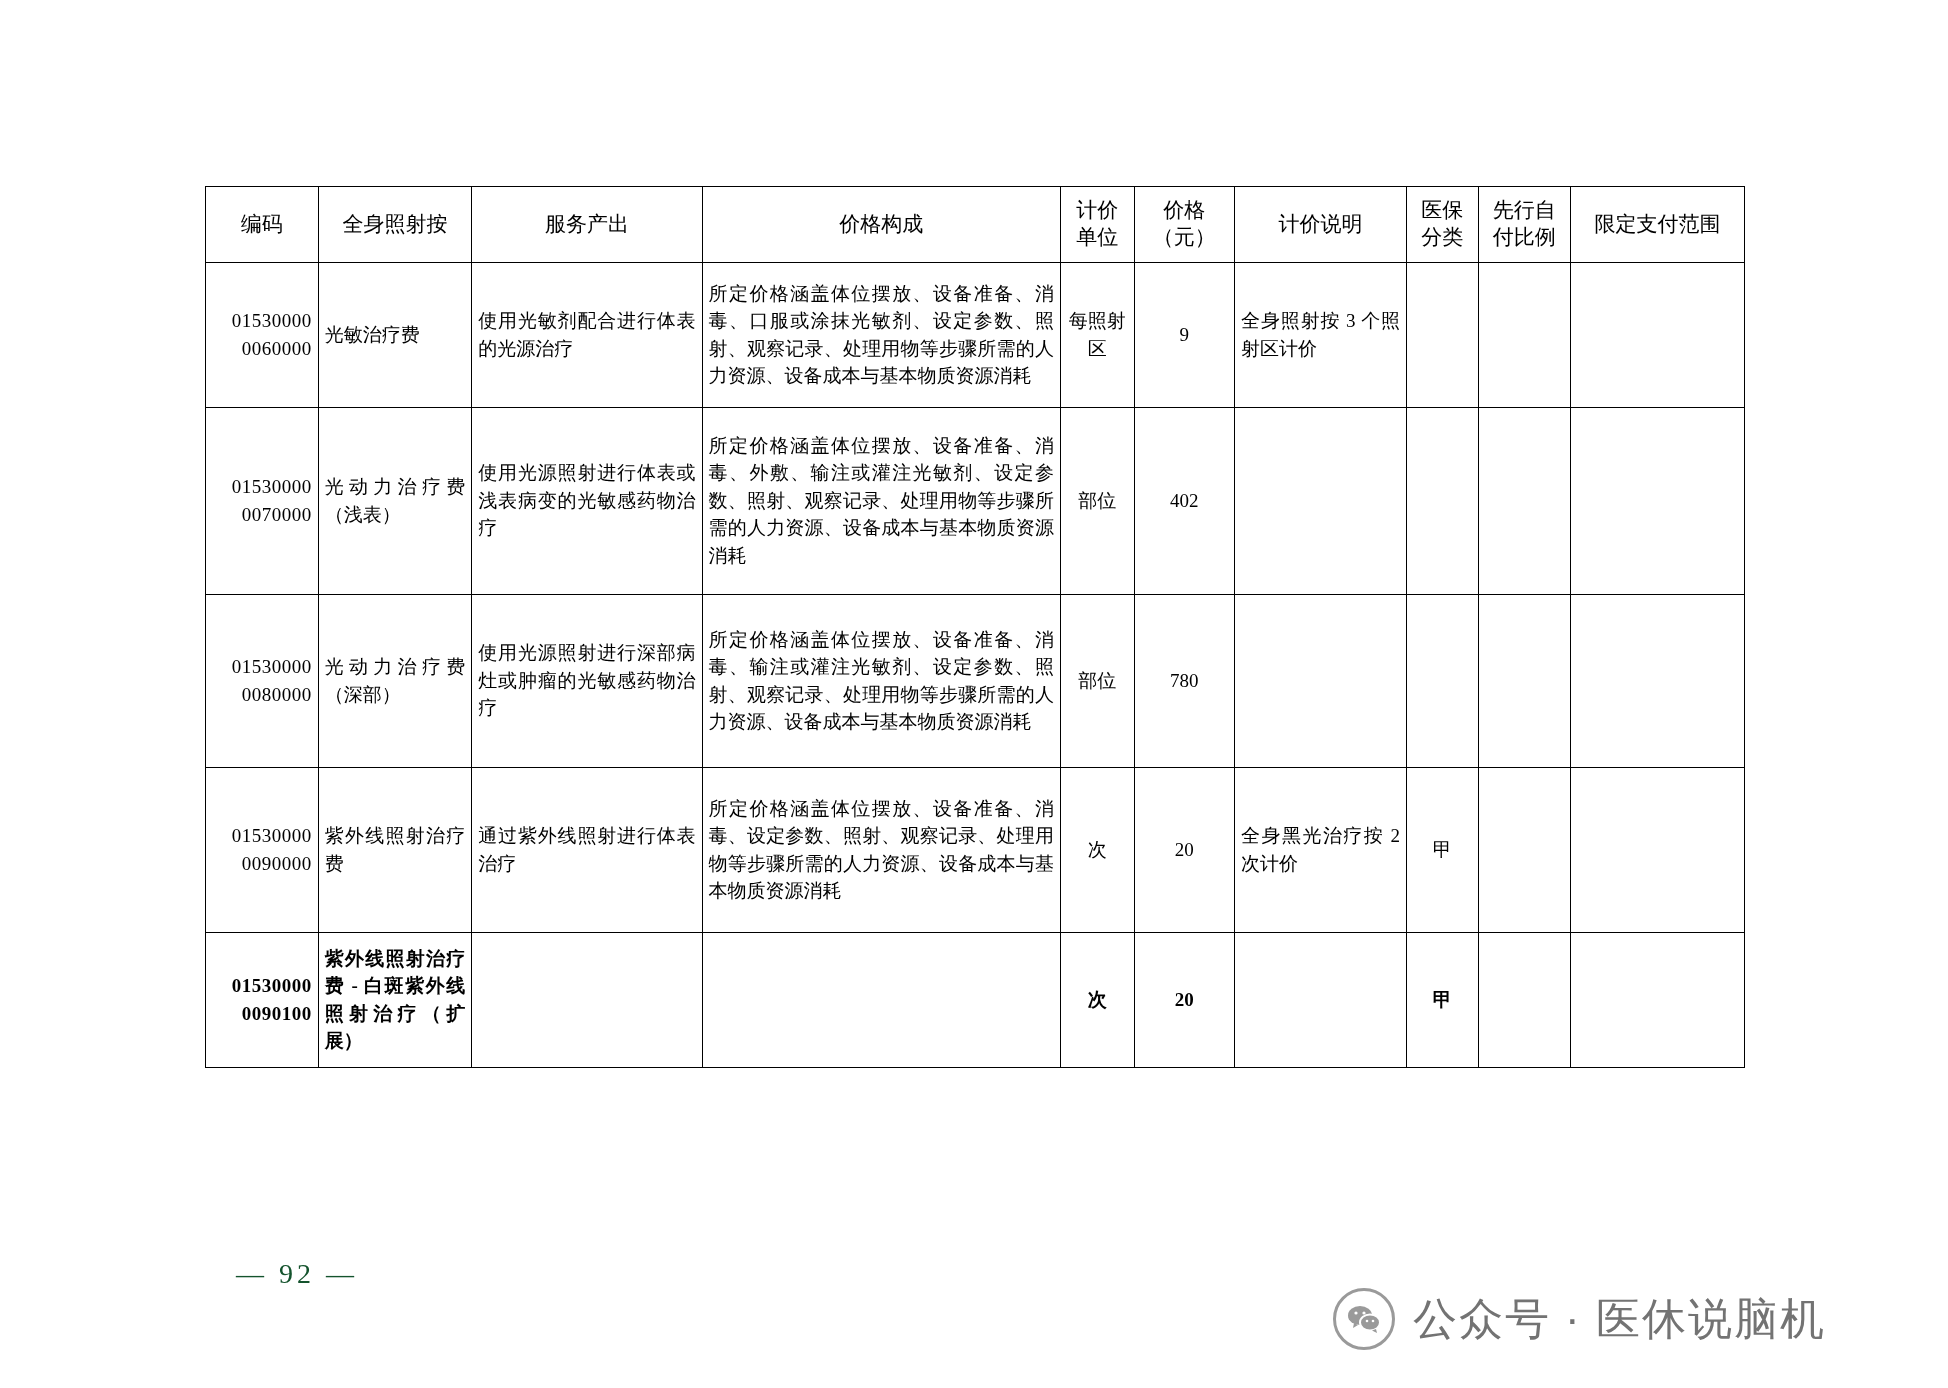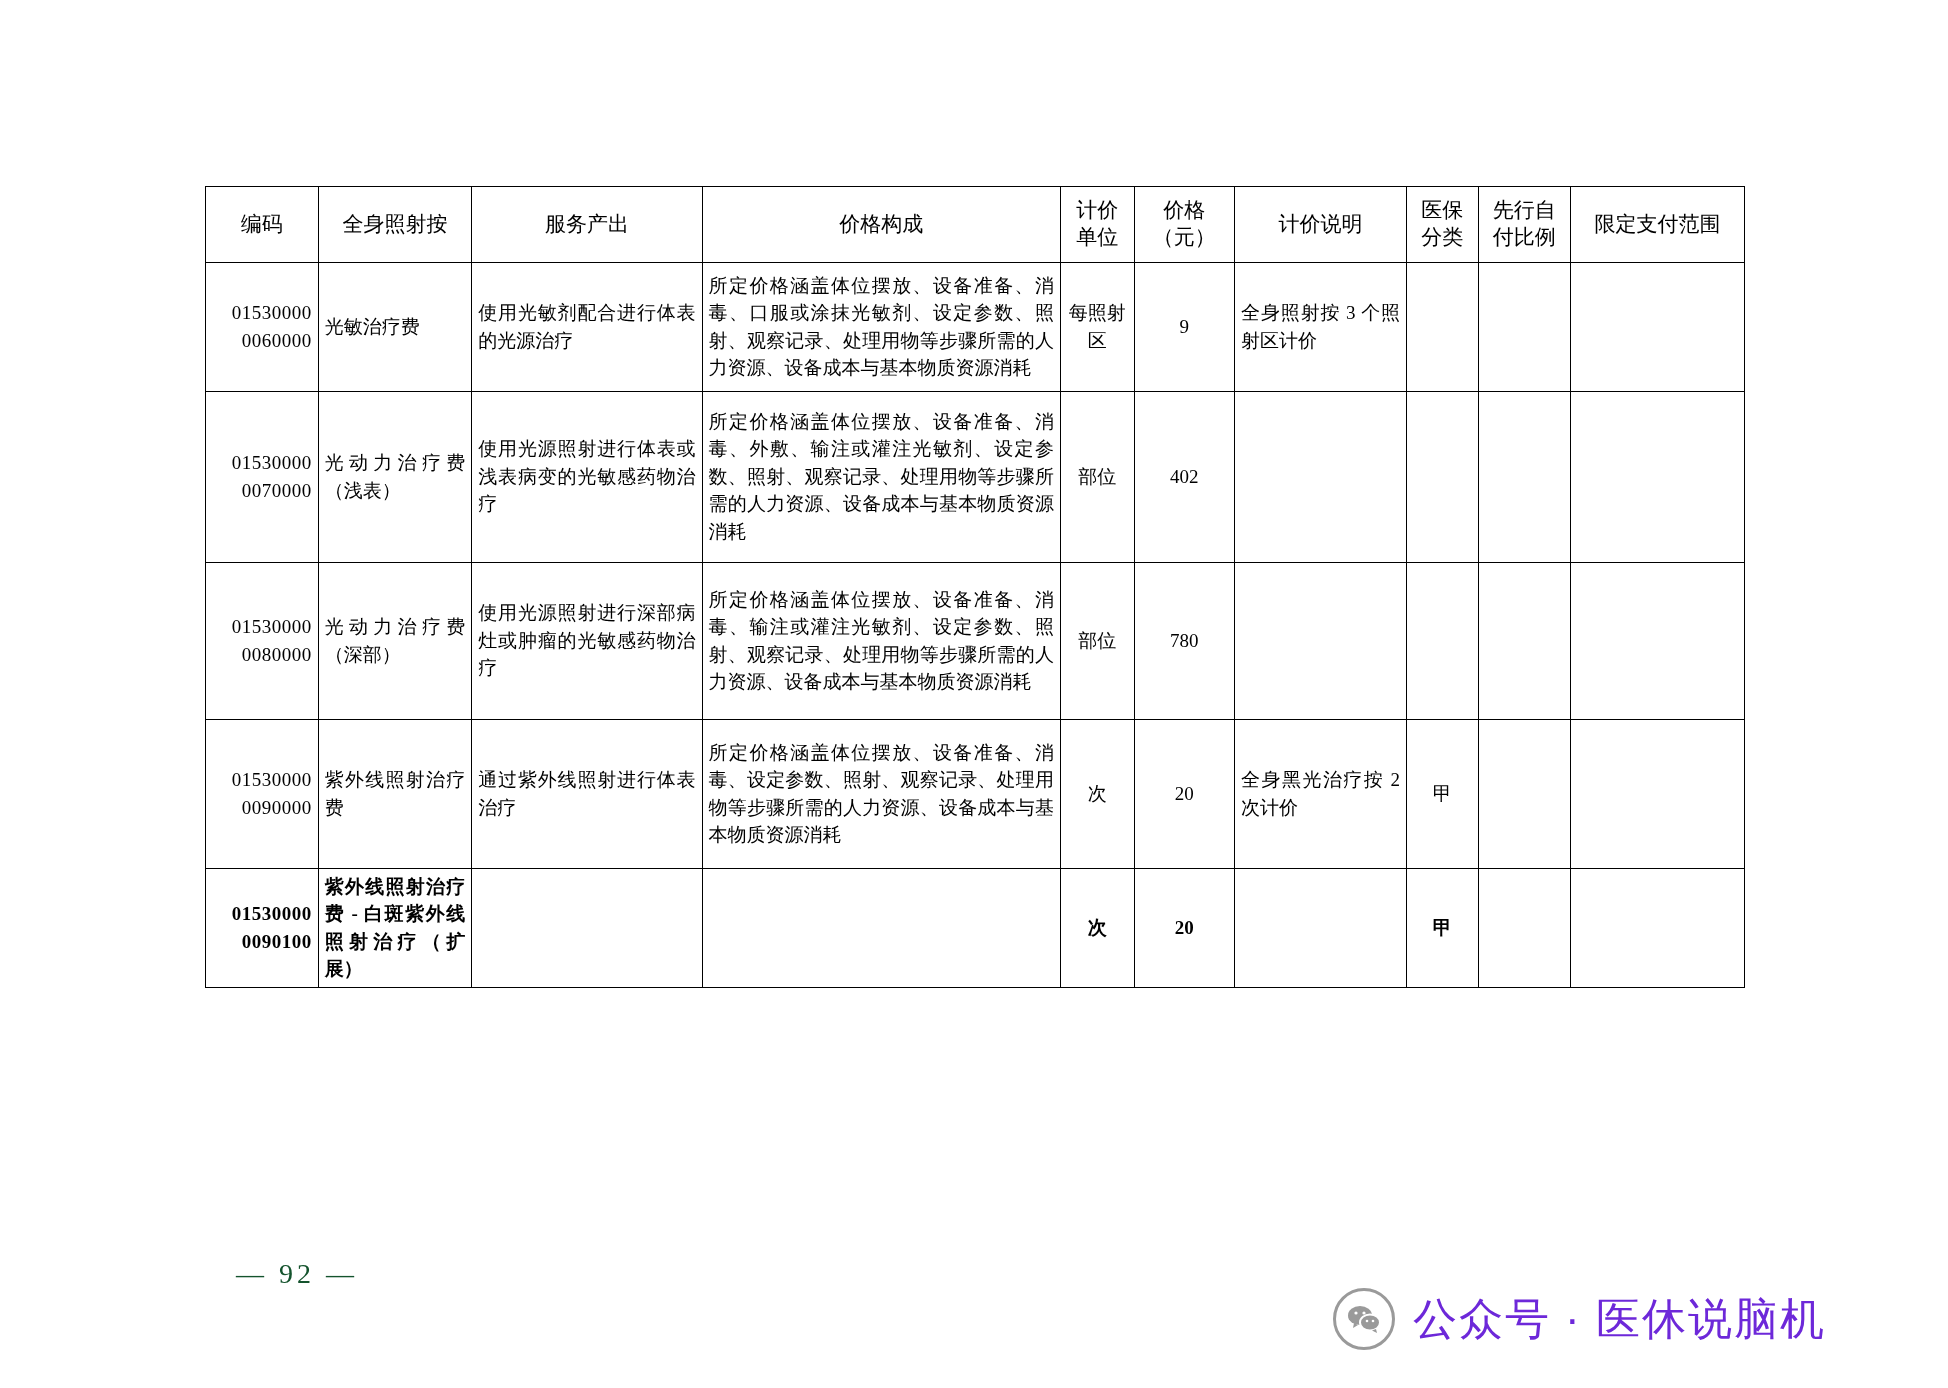--- a/index.html
+++ b/index.html
@@ -24,21 +24,21 @@
   .doc-table {
     position: absolute;
     left: 205px;
     top: 186px;
     width: 1540px;
     border-collapse: collapse;
     table-layout: fixed;
   }
   .doc-table td, .doc-table th {
     border: 1.5px solid #000;
-    padding: 4px 6px;
+    padding: 12px 6px;
     vertical-align: middle;
     font-size: 19px;
     line-height: 1.45;
     font-weight: normal;
   }
   
   .doc-table thead th {
     text-align: center;
     font-size: 21px;
     padding: 10px 4px;
@@ -95,21 +95,21 @@
     letter-spacing: 4px;
     color: #14532d;
   }
   .watermark {
     position: absolute;
     right: 70px;
     bottom: 38px;
     display: flex;
     align-items: center;
     gap: 18px;
-    color: #6d28d9;
+    color: #737373;
     font-size: 44px;
     font-family: "Liberation Sans", sans-serif;
     letter-spacing: 2px;
   }
   .wechat-badge {
     width: 56px;
     height: 56px;
     border-radius: 50%;
     border: 3px solid #9a9a9a;
     display: flex;

